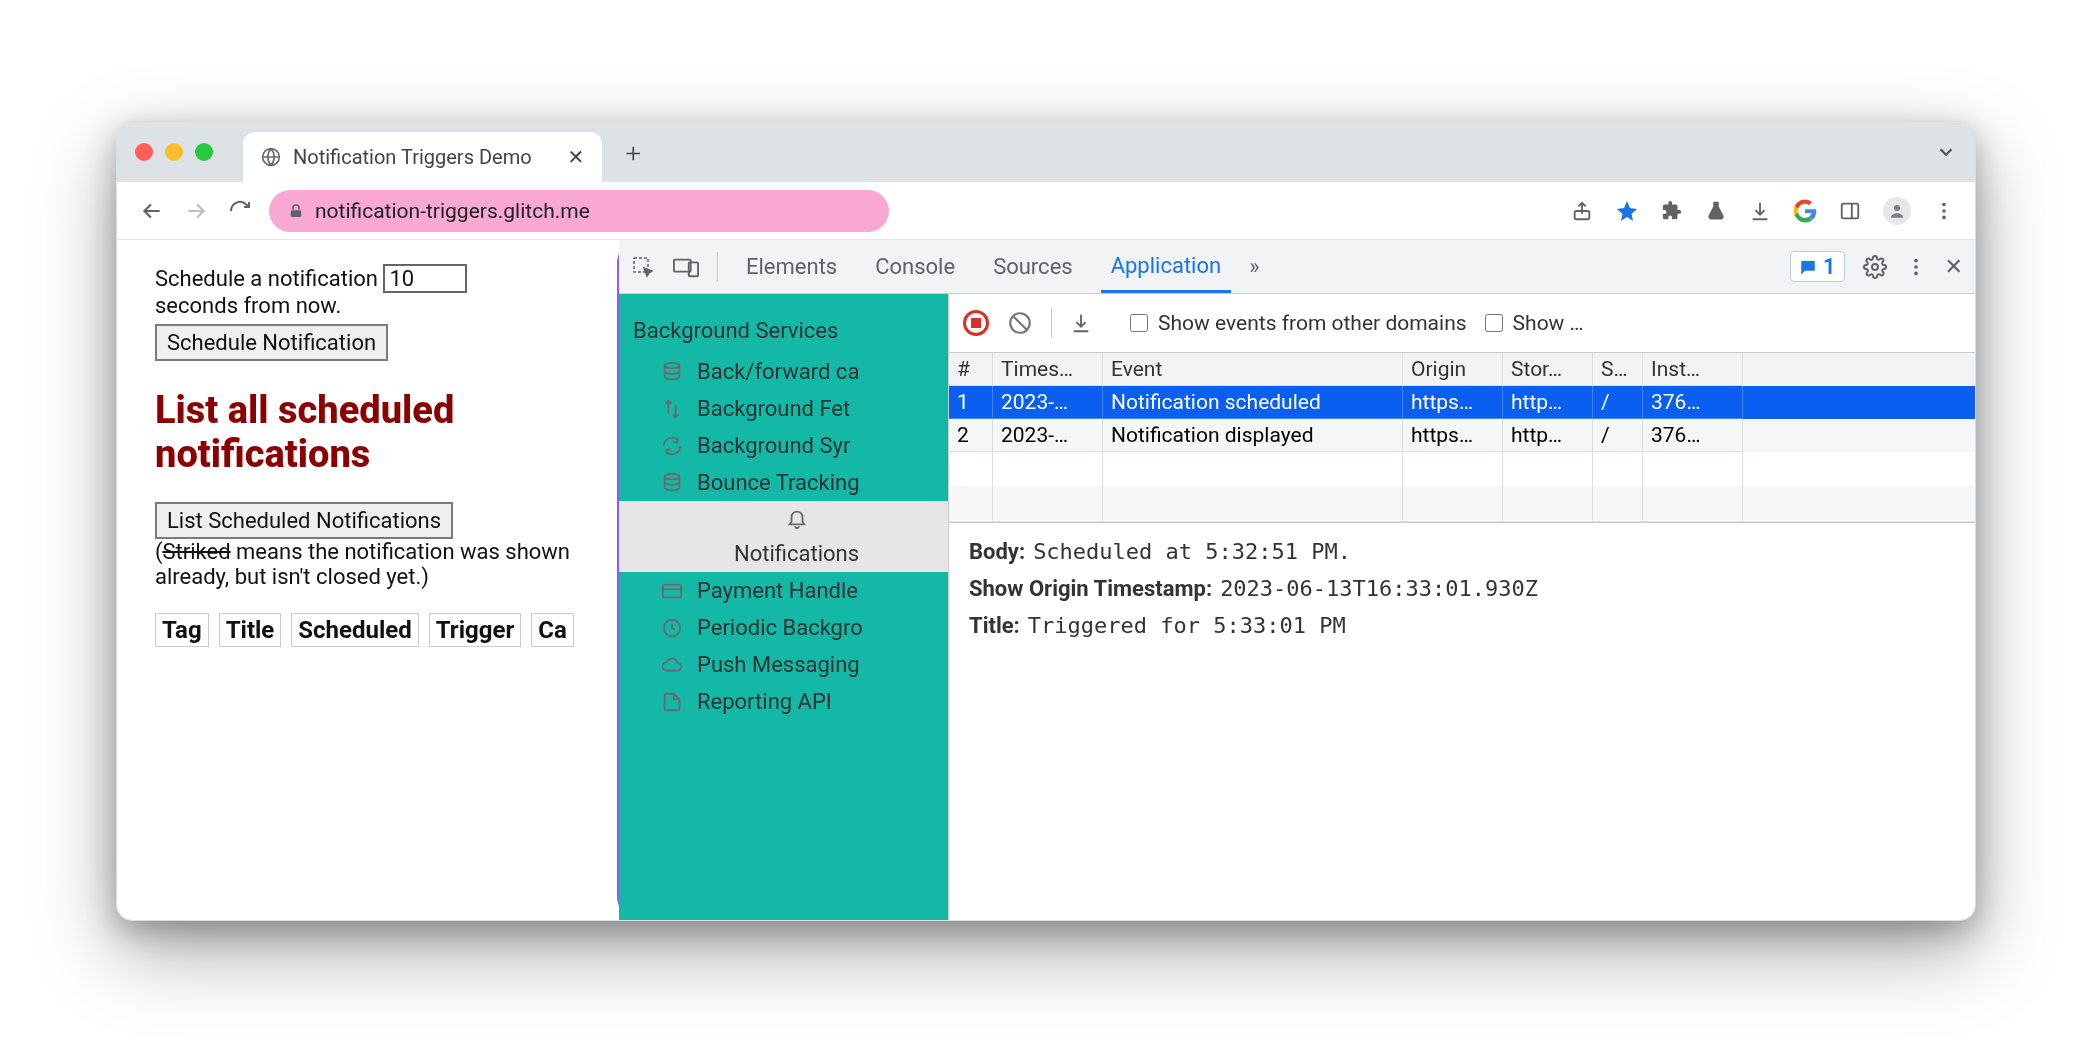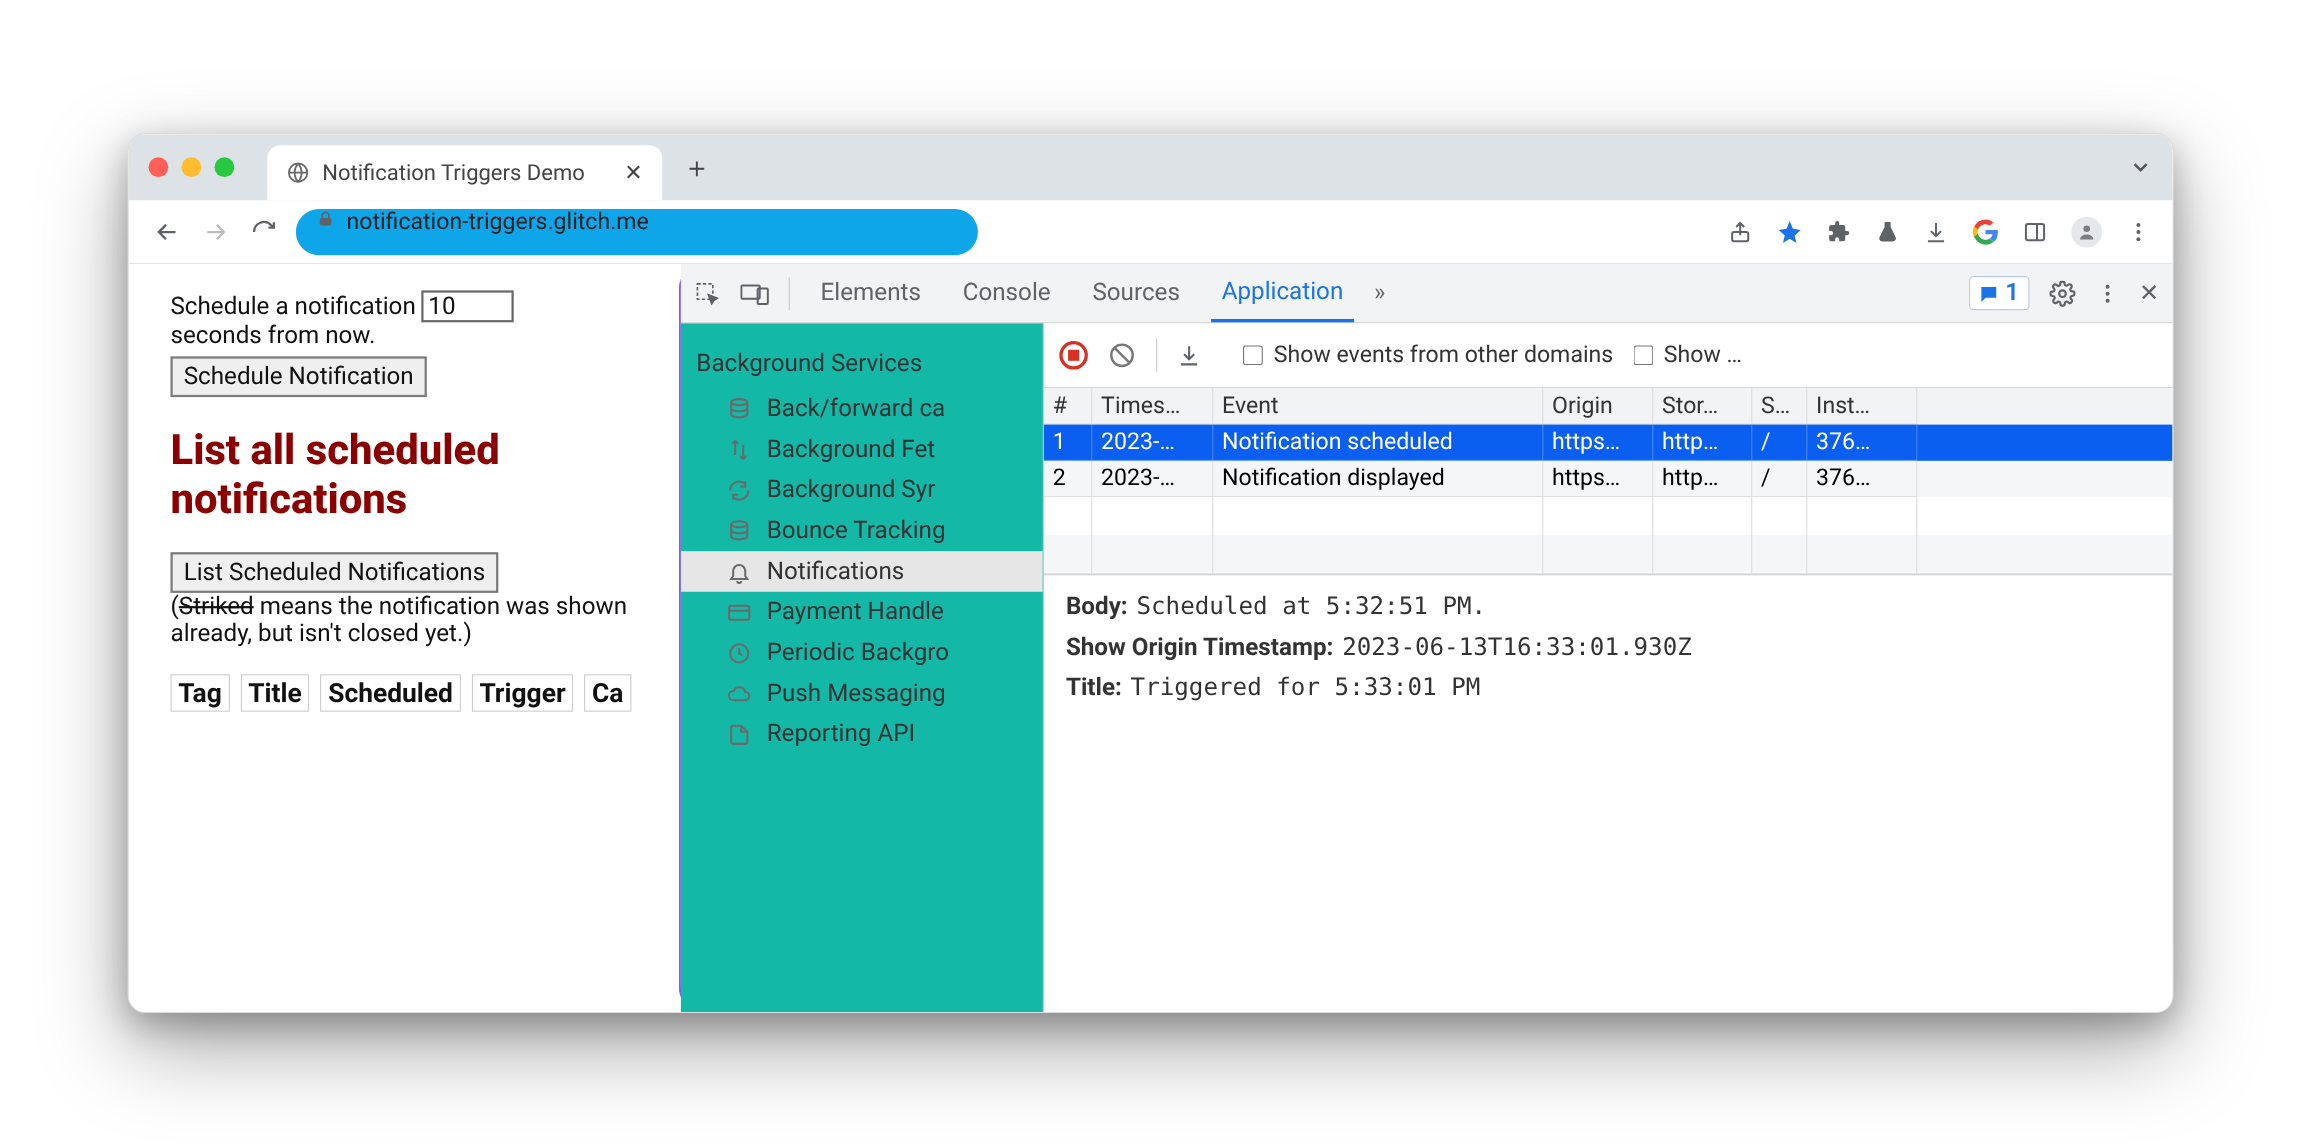--- a/index.html
+++ b/index.html
@@ -61,24 +61,24 @@
     display: flex;
     align-items: center;
     padding: 0 20px;
     gap: 14px;
   }
   .navicon { color: #5f6368; display:flex; align-items:center; justify-content:center; width:30px; }
   .navicon.fwd { color: #bdbdbd; }
   .omnibox {
     flex: 0 0 620px;
     height: 42px;
-    background: #0ea5e9;
+    background: #f9a8d4;
     border-radius: 21px;
     display: flex;
-    align-items: flex-start;
+    align-items: center;
     padding: 0 18px;
     gap: 10px;
     color: #202124;
     font-size: 21px;
   }
   .lock { color:#5f6368; }
   .right-icons { margin-left: auto; display:flex; align-items:center; gap: 22px; }
   .ic { color:#5f6368; display:flex; align-items:center; }
   .star { color:#1a73e8; }
   .avatar { width:28px; height:28px; border-radius:50%; background:#e5e7ea; display:flex; align-items:center; justify-content:center; }
@@ -153,21 +153,21 @@
   .sb-item {
     display:flex;
     align-items:center;
     gap:12px;
     padding: 6px 14px 6px 40px;
     font-size:22px;
     color:#333;
     white-space:nowrap;
     overflow:hidden;
   }
-  .sb-item.sel { background:#e6e6e6; }
+  .sb-item.sel { background:#e6e6e6;flex-direction:column; }
   .sb-ic { color:#6a6a6a; width:26px; display:flex; justify-content:center; }
   
   .events { flex:1; display:flex; flex-direction:column; min-width:0; }
   .ev-toolbar {
     height: 59px;
     border-bottom:1px solid #ccc;
     display:flex;
     align-items:center;
     gap: 18px;
     padding: 0 14px;

